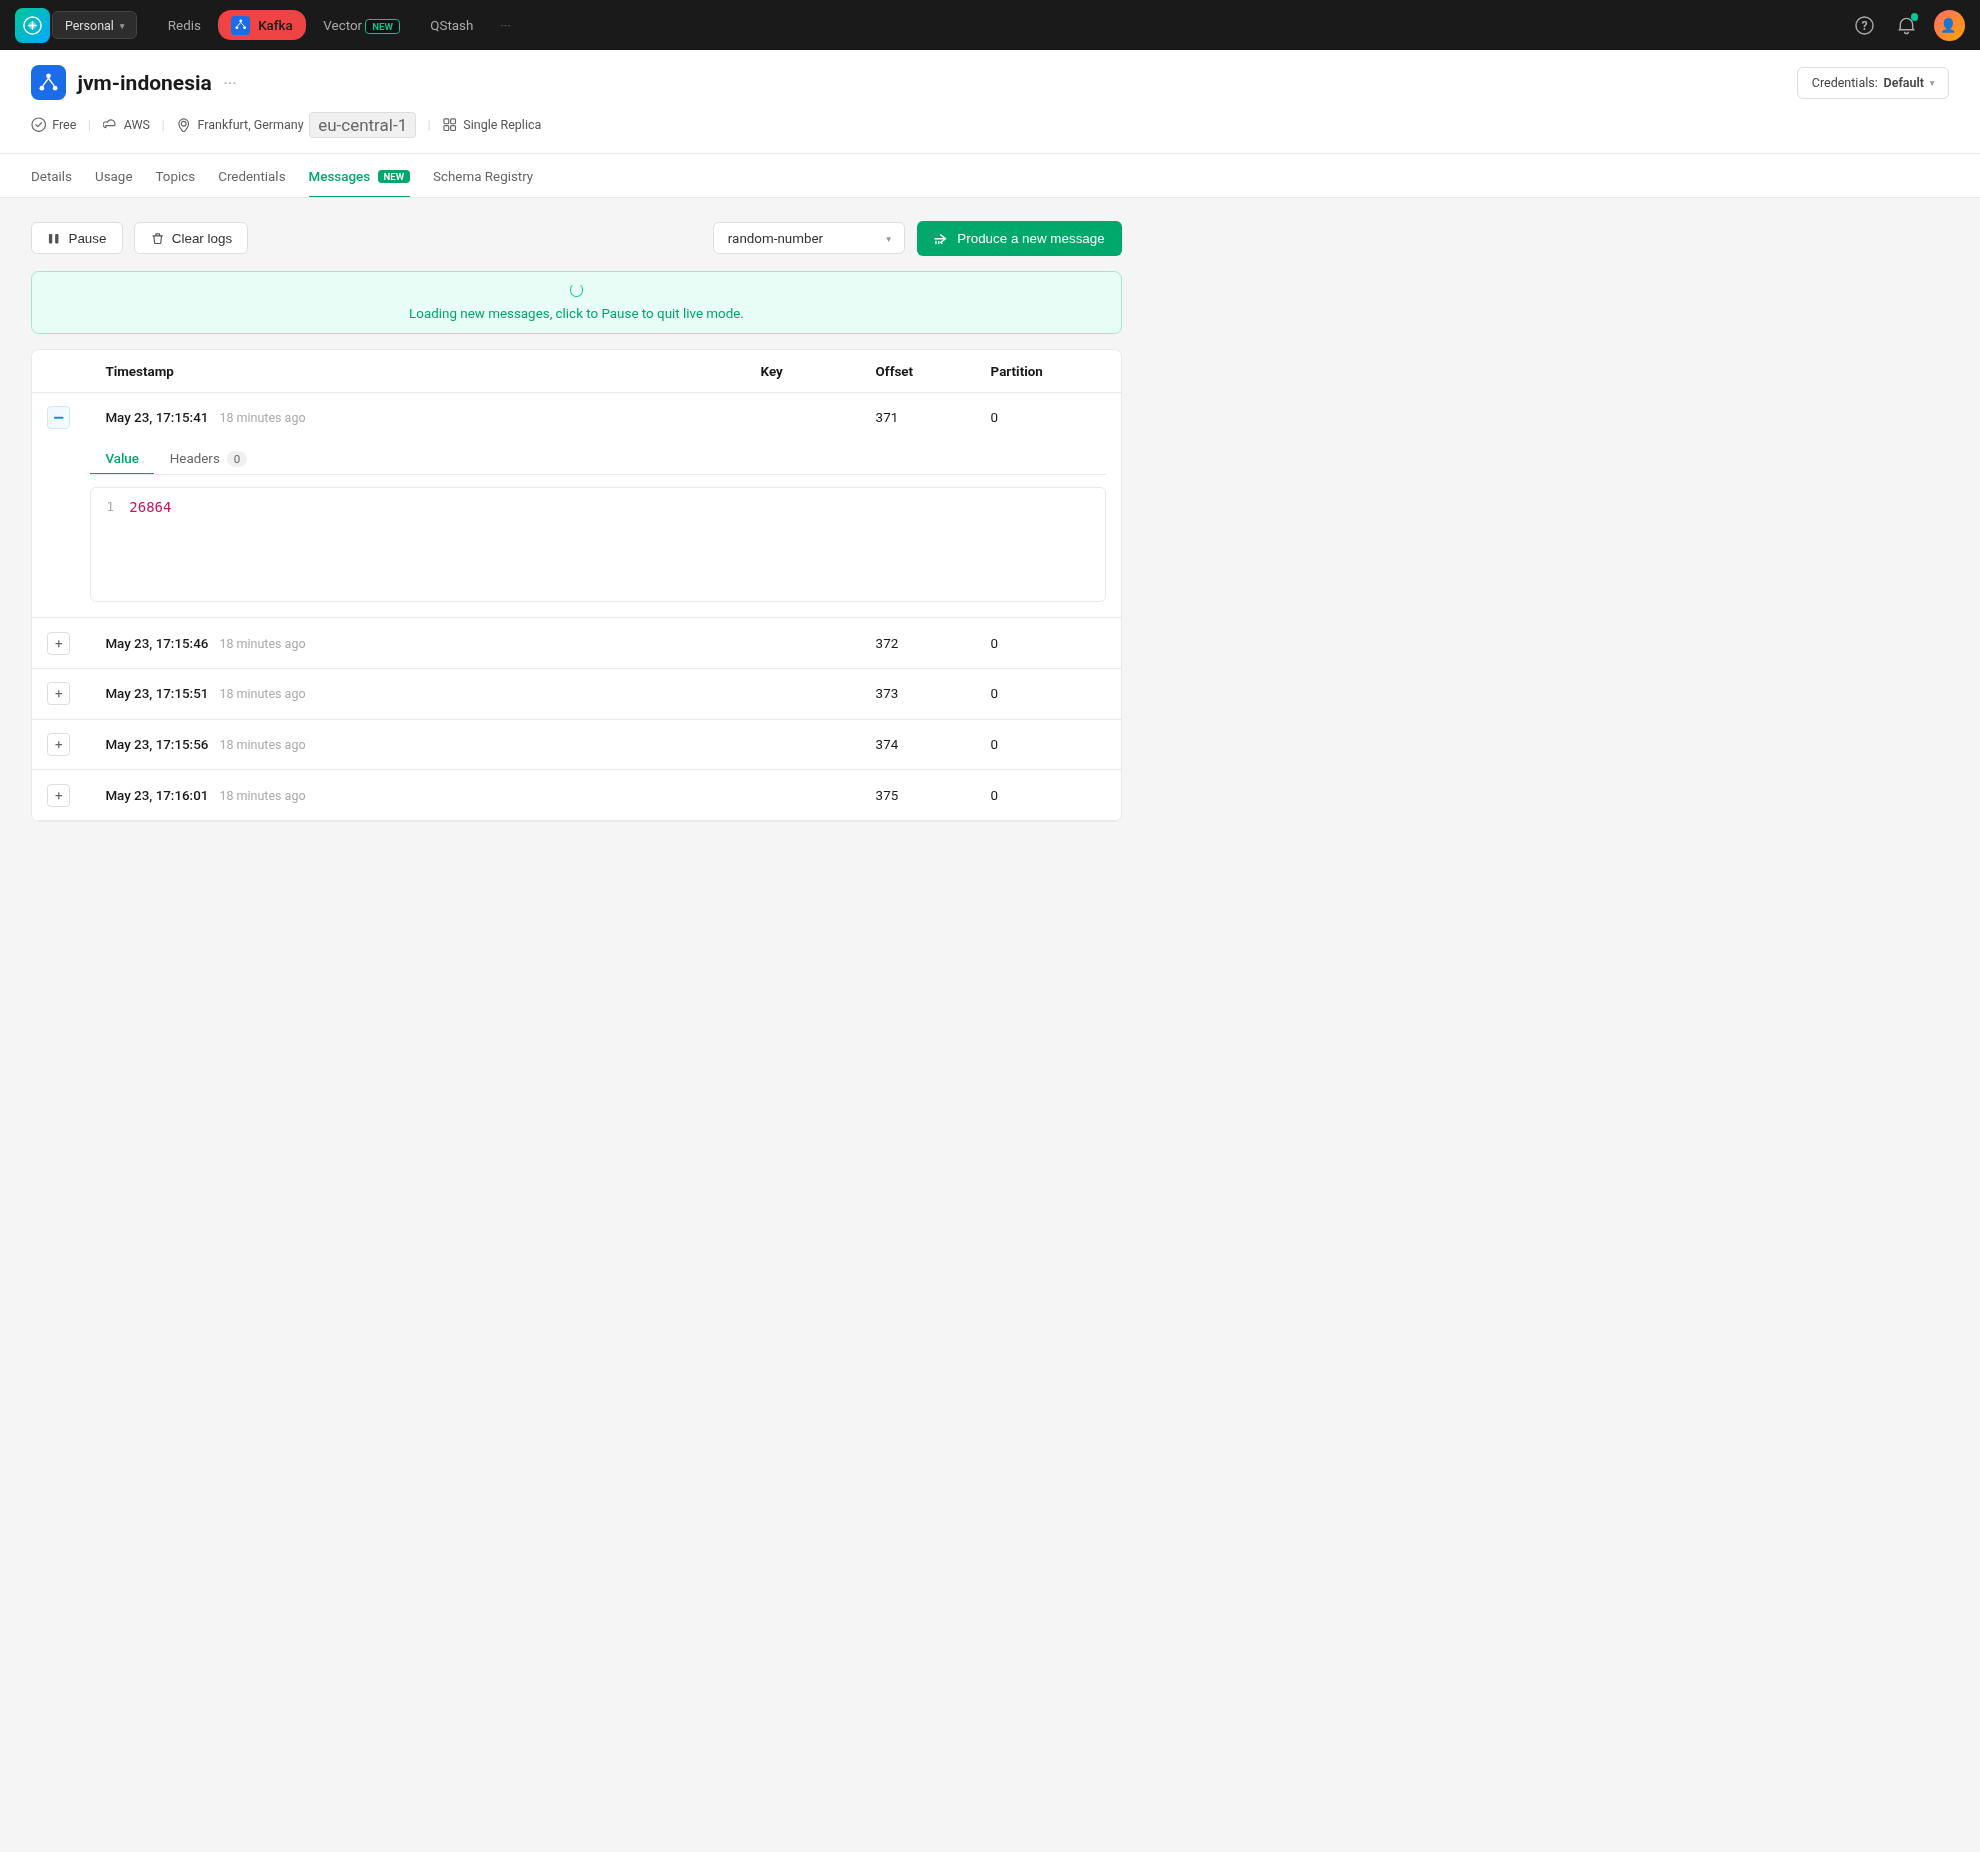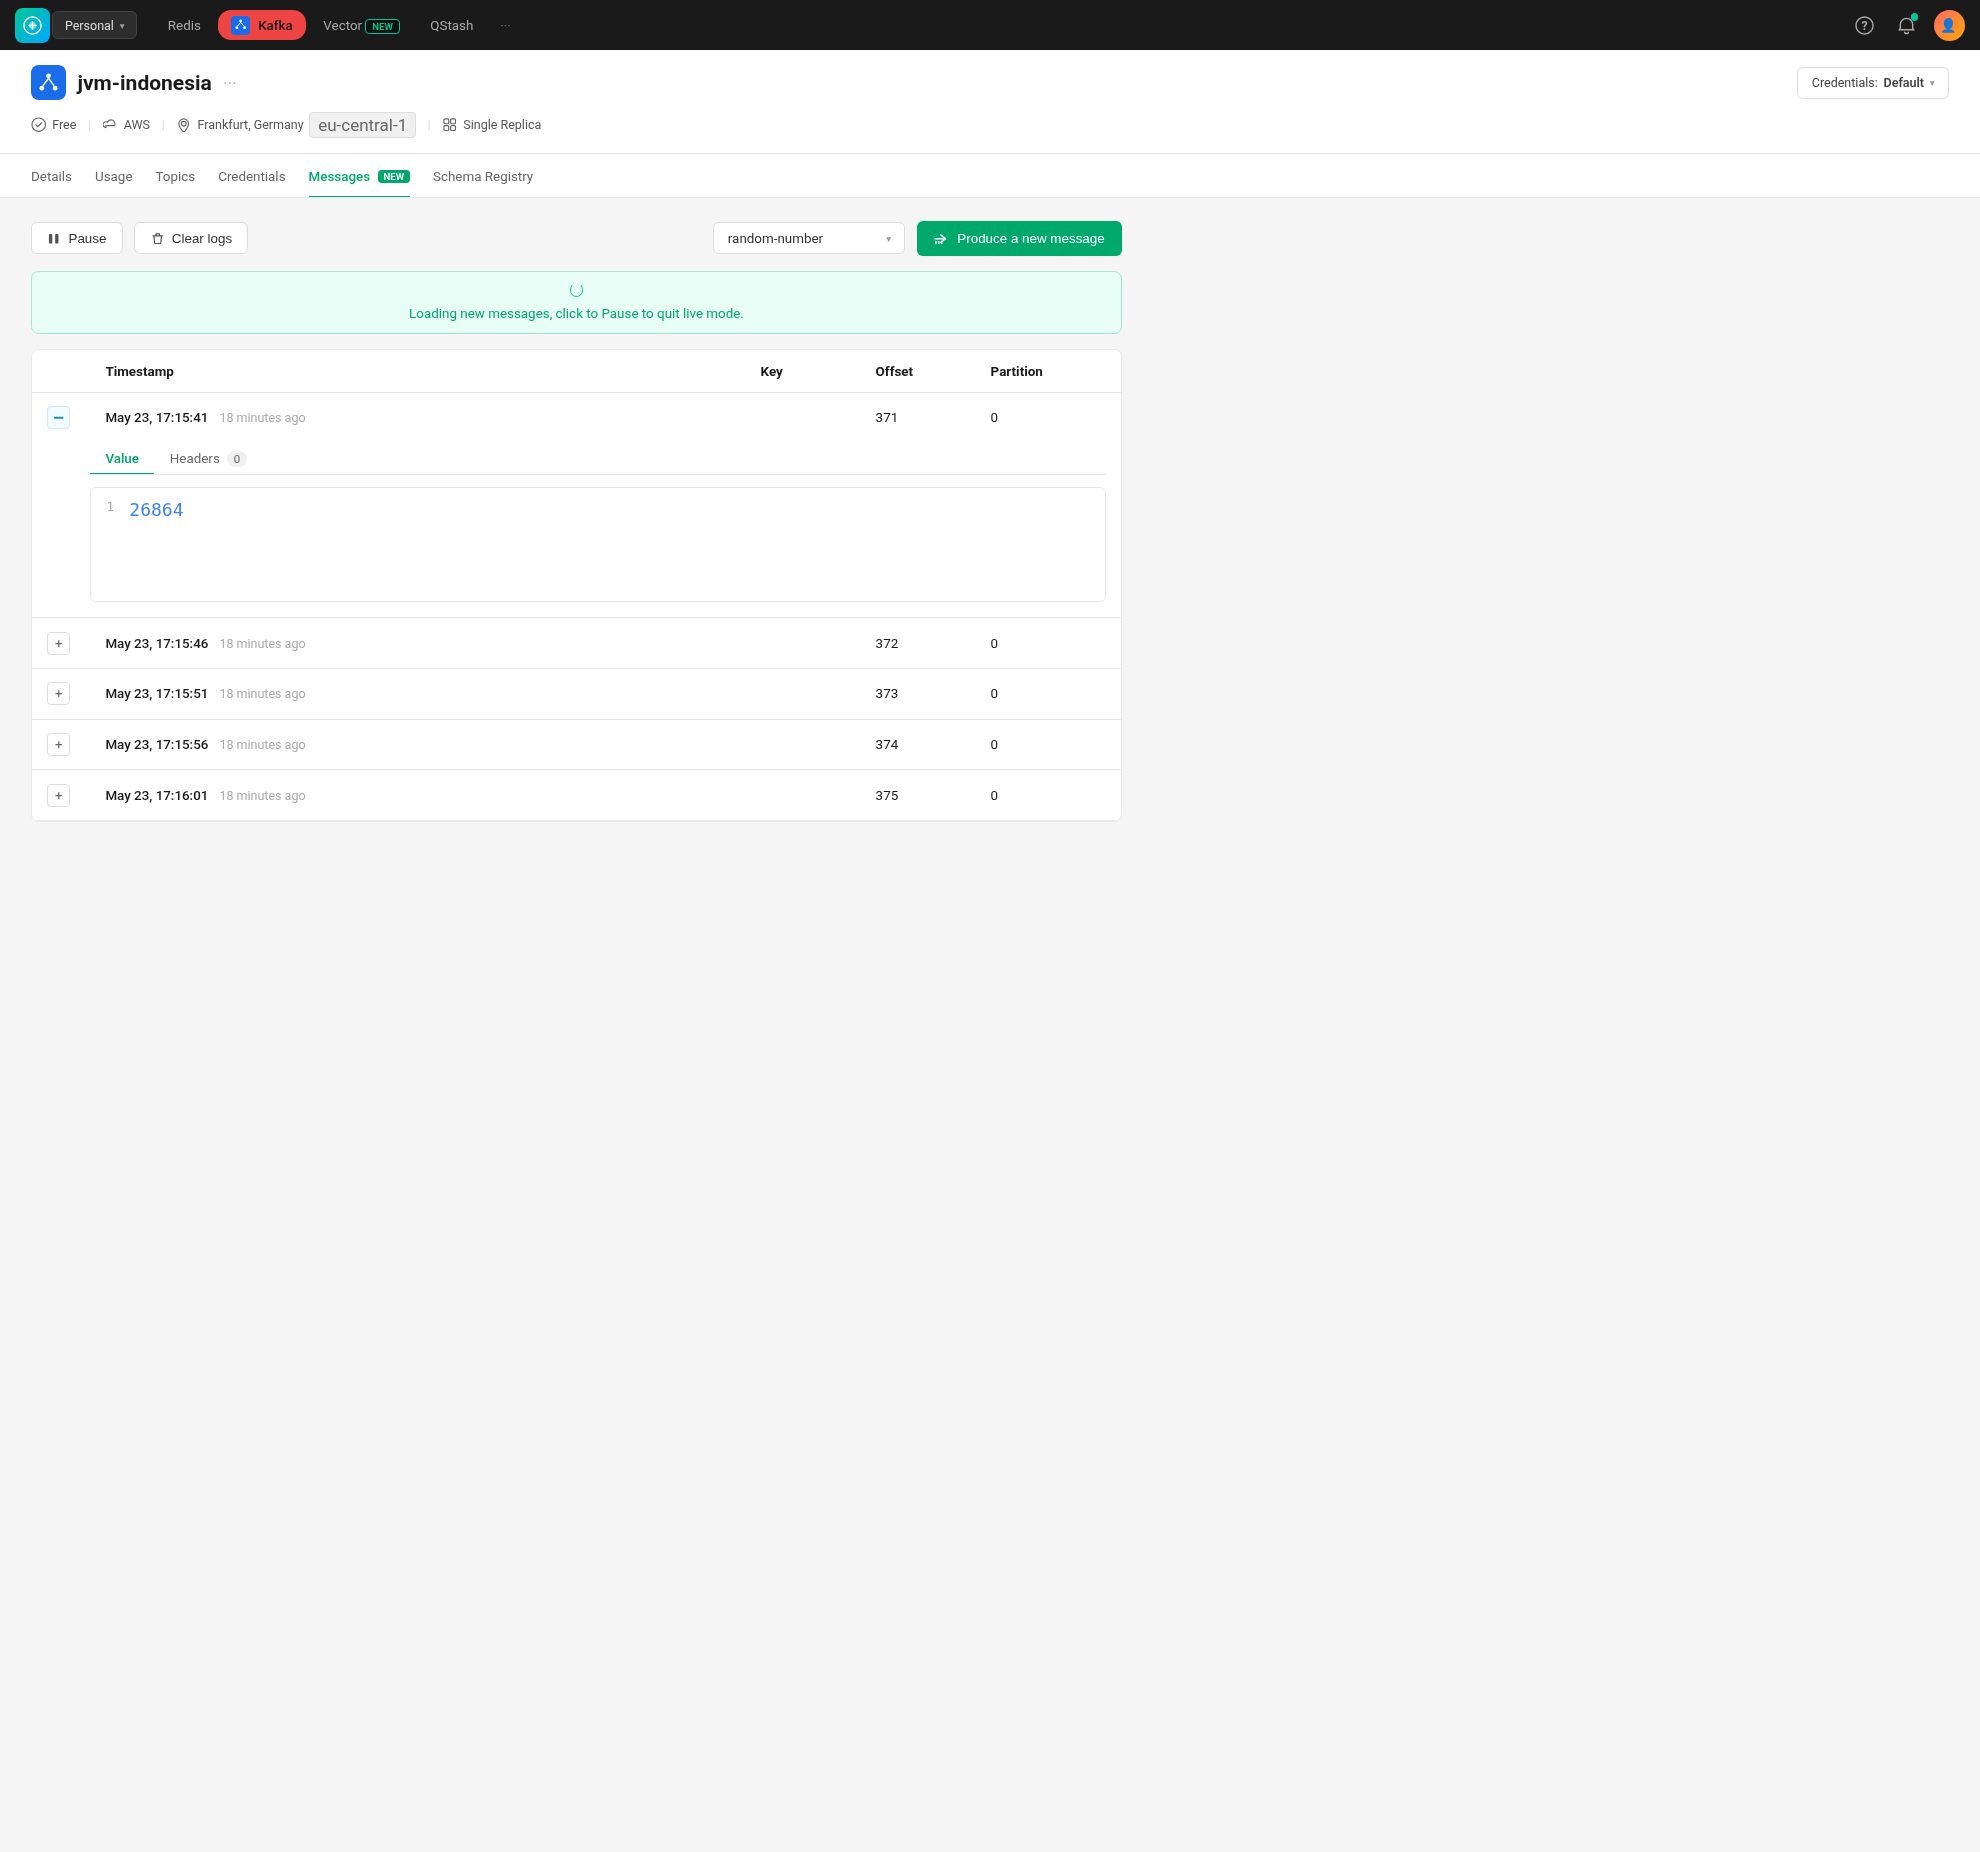--- a/index.html
+++ b/index.html
@@ -64,21 +64,21 @@
     .cell-value { color: #1a1a1a; }
 
     
     .expanded-content { padding: 0 15.4px 15.4px 58px; }
     .value-tabs { display: flex; gap: 0; margin-bottom: 11.5px; border-bottom: 1px solid #e8e8e8; }
     .value-tab { padding: 7.7px 15.4px; cursor: pointer; font-size: 13.4px; color: #666; border-bottom: 1.9px solid transparent; }
     .value-tab.active { color: #00a86b; border-bottom-color: #00a86b; font-weight: 500; }
     .headers-count { background: #f0f0f0; border-radius: 9.6px; padding: 1px 6.7px; font-size: 11.5px; color: #666; margin-left: 3.8px; }
     .code-block { background: white; border: 1px solid #e8e8e8; border-radius: 5.8px; padding: 11.5px 15.4px; min-height: 115px; font-family: monospace; display: flex; gap: 15.4px; }
     .line-num { color: #aaa; font-size: 12.5px; }
-    .code-value { color: #3b82f6; font-size: 18px; }
+    .code-value { color: #be185d; font-size: 14px; }
 
     
     @keyframes spin { to { transform: rotate(360deg); } }
     .spinner { display: inline-block; width: 13.4px; height: 13.4px; border: 1.9px solid #00c896; border-top-color: transparent; border-radius: 50%; animation: spin 0.8s linear infinite; }
 
     
     .chevron { font-size: 9.6px; color: #999; }
   </style>
 </head>
 <body>

